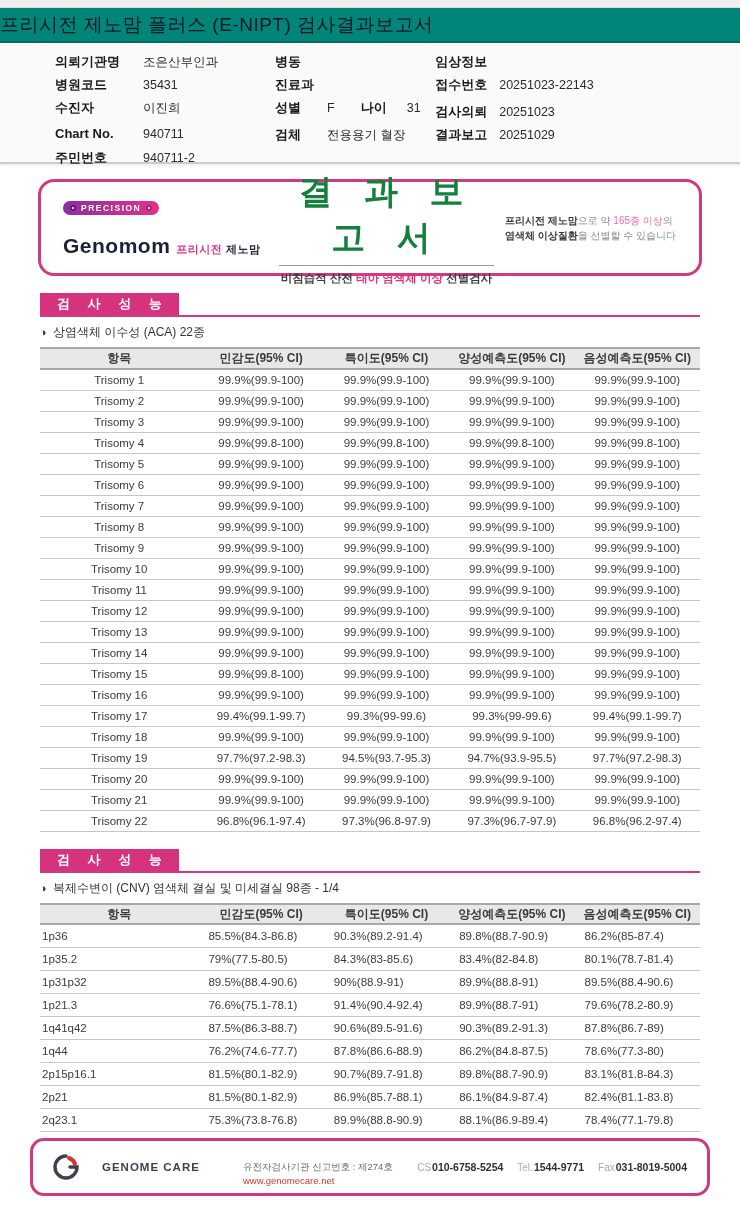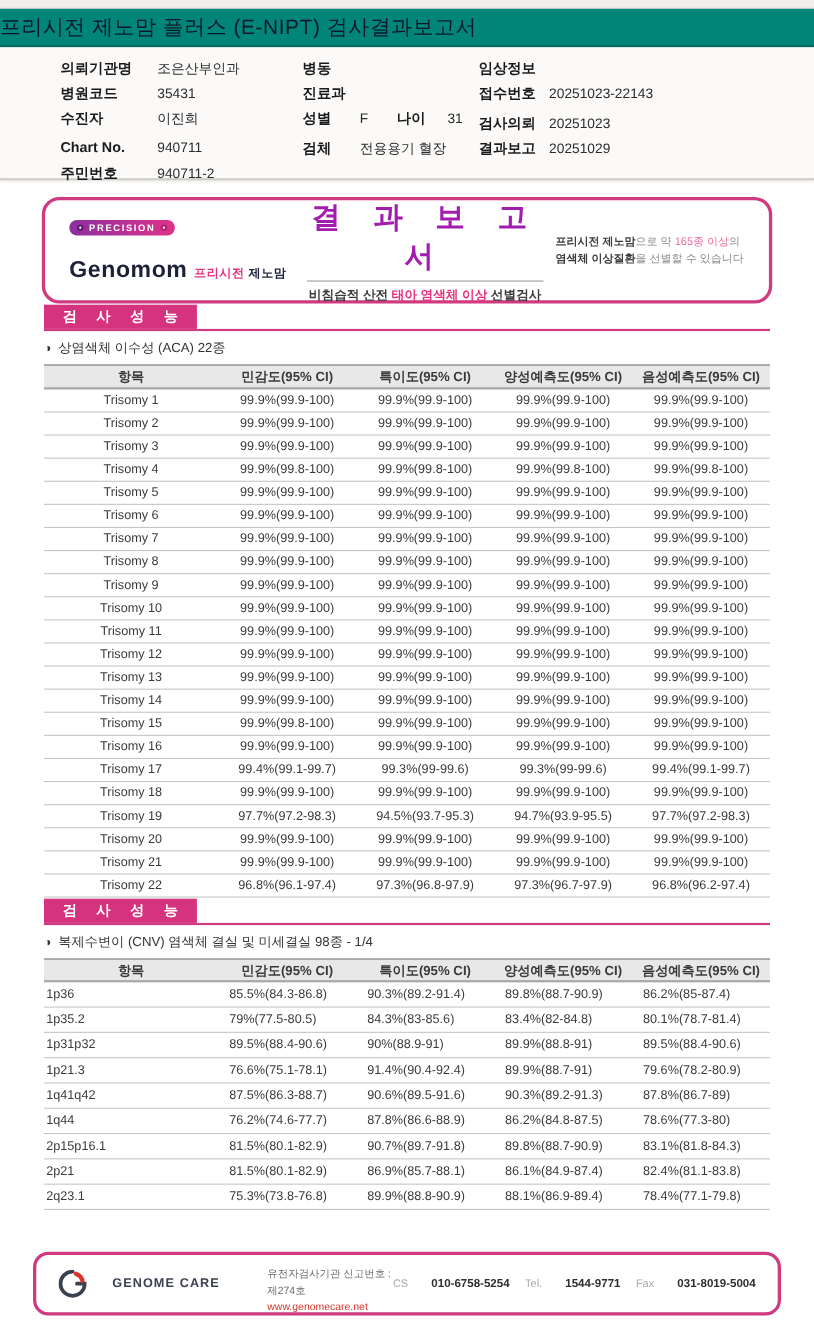--- a/index.html
+++ b/index.html
@@ -44,28 +44,28 @@
     background: linear-gradient(90deg, #8b2fa0, #e0328a);
     color: #fff; font-size: 8.5px; font-weight: 700; letter-spacing: 1.5px;
     border-radius: 9px; padding: 2px 7px;
   }
   .pill-dot { width: 6px; height: 6px; border-radius: 50%; background: #fff; border: 2px solid #5e1e74; }
   .pill-dot.right { border-color: #b0246f; }
   .brand-name { font-size: 21px; font-weight: 800; color: #1c2038; letter-spacing: 0.5px; margin-top: 19px; }
   .brand-sub { font-size: 11px; font-weight: 700; margin-left: 6px; }
   .brand-sub .pink { color: #e8317e; } .brand-sub .dark { color: #1c2038; }
   .report-title-block { flex: 1; text-align: center; }
-  .report-title { font-size: 27px; font-weight: 800; color: #a21caf; letter-spacing: 11px; }
+  .report-title { font-size: 34px; font-weight: 800; color: #15803d; letter-spacing: 11px; }
   .report-title-rule { width: 215px; border-bottom: 1px solid #9a9a9a; margin: 4px auto 5px auto; }
   .report-subtitle { font-size: 11.5px; color: #3c3c3c; font-weight: 600; }
   .report-subtitle .hl { color: #e8317e; }
   .note-block { width: 172px; flex: none; font-size: 10px; color: #8a8a8a; line-height: 1.5; }
   .note-block b { color: #3a3a3a; } .note-block .pink { color: #ef6ba0; }
   
-  .section-head { margin: 1px 40px 0 40px; border-bottom: 2px solid #cf3a80; }
+  .section-head { margin: 17px 40px 0 40px; border-bottom: 2px solid #cf3a80; }
   .section-chip {
     display: inline-block; background: #d6337e; color: #fff;
     font-size: 13px; font-weight: 700; letter-spacing: 7px;
     padding: 3px 10px 3px 17px; line-height: 16px;
   }
   .section-sub { margin: 7px 40px 6px 40px; font-size: 12px; color: #333; }
   .section-sub .bullet { font-size: 11px; margin-right: 3px; }
   
   .perf-table { margin: 2px 40px 0 40px; border-top: 2px solid #a8a8a8; }
   .t-row { display: grid; grid-template-columns: 24% 19% 19% 19% 19%; border-bottom: 1px solid #c6c6c6; }
@@ -85,21 +85,21 @@
     position: absolute; left: 30px; right: 30px; top: 1138px; height: 58px;
     border: 3px solid #cf3a80; border-radius: 14px; background: #fff;
     display: flex; align-items: center; padding: 0 20px;
   }
   .gc-logo { display: flex; align-items: center; gap: 23px; width: 190px; flex: none; }
   .gc-mark { position: relative; width: 26px; height: 26px; }
   .gc-name { font-size: 11.5px; font-weight: 700; color: #3c4150; letter-spacing: 1px; }
   .gc-addr { flex: 1; font-size: 9.5px; color: #6b6b6b; line-height: 1.55; }
   .gc-web { color: #d9342b; }
   .gc-contacts { flex: none; font-size: 10px; color: #aaa; display: flex; gap: 14px; align-items: center; }
-  .gc-contacts b { color: #2f2f2f; font-size: 10.5px; margin-left: 21px; }
+  .gc-contacts b { color: #2f2f2f; font-size: 10.5px; margin-left: 1px; }
   .page-num { position: absolute; top: 1244px; left: 0; right: 0; text-align: center; font-size: 10px; color: #a06a84; }
 </style>
 </head>
 <body>
 
 <div class="top-strip"></div>
 
 <div class="title-bar">
   <span>프리시전 제노맘 플러스 (E-NIPT) 검사결과보고서</span>
 </div>

